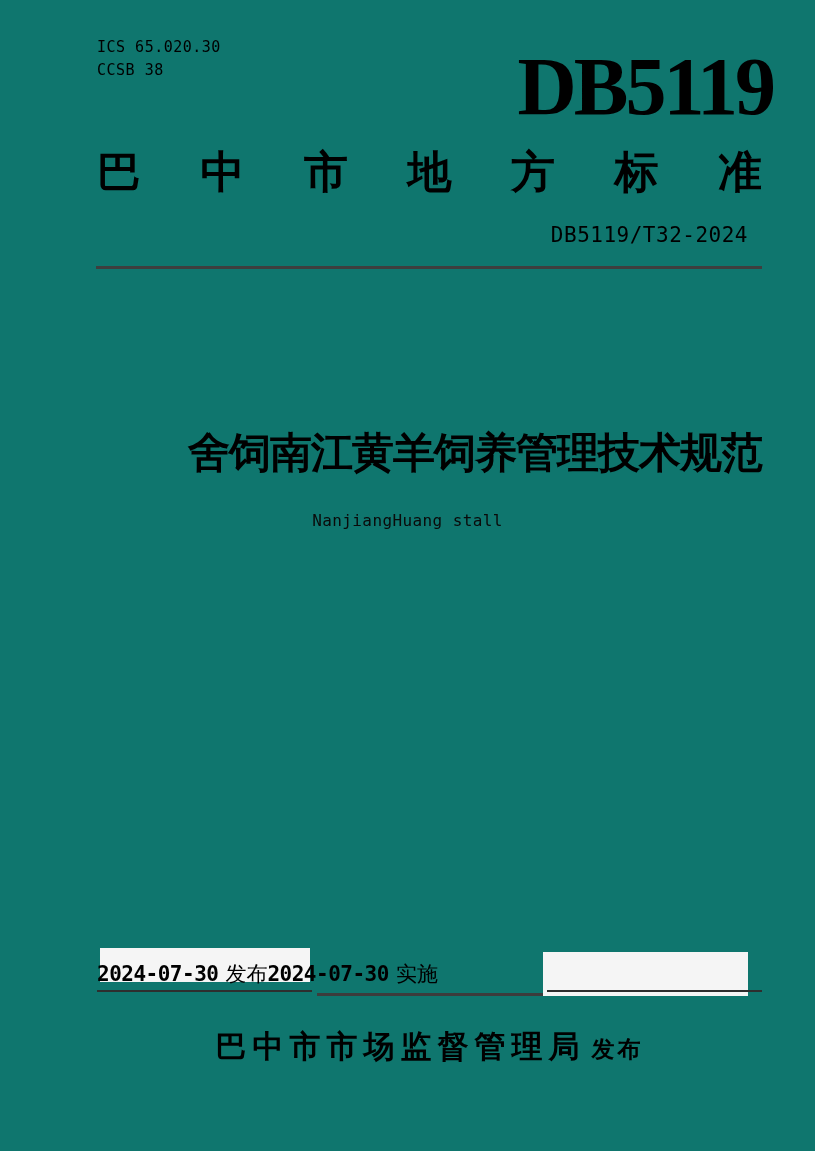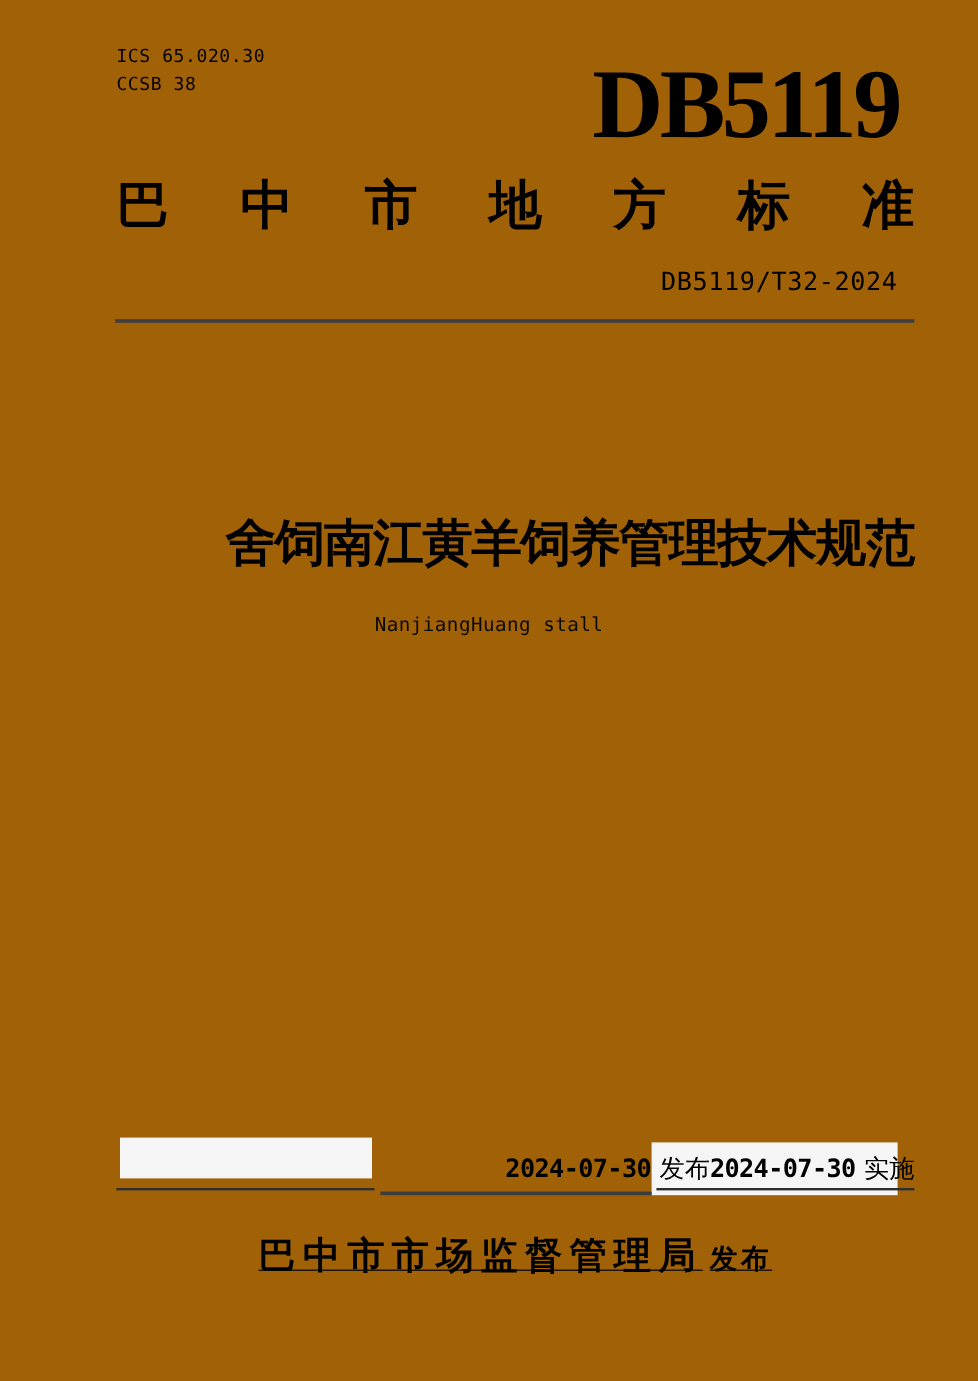--- a/index.html
+++ b/index.html
@@ -4,42 +4,42 @@
 <style>
   html, body {
     margin: 0;
     padding: 0;
     background: #ffffff;
   }
   .page {
     position: relative;
     width: 815px;
     height: 1151px;
-    background: #a16207;
+    background: #0f766e;
     overflow: hidden;
     font-family: "Liberation Sans", sans-serif;
     color: #000000;
   }
 
   
   .codes {
     position: absolute;
     left: 97px;
     top: 36px;
     font-family: "DejaVu Sans Mono", monospace;
     font-size: 15px;
     line-height: 23px;
     letter-spacing: 0.5px;
     color: #000;
   }
 
   
   .db-logo {
     position: absolute;
-    right: 66px;
+    right: 42px;
     top: 46px;
     font-family: "Liberation Serif", serif;
     font-weight: bold;
     font-size: 82px;
     line-height: 82px;
     letter-spacing: -3px;
     color: #000;
     margin-left: 31px;
   }
 
@@ -116,21 +116,21 @@
   .ghost-left  { left: 100px; top: 948px; width: 210px; height: 34px; }
   .ghost-right { left: 543px; top: 952px; width: 205px; height: 44px; }
 
   
   .dates {
     position: absolute;
     left: 97px;
     top: 960px;
     width: 665px;
     display: flex;
-    justify-content: flex-end;
+    justify-content: flex-start;
     font-size: 21px;
     line-height: 28px;
     font-weight: 500;
     color: #000;
   }
   .date-num {
     font-family: "DejaVu Sans Mono", monospace;
     font-weight: 600;
     letter-spacing: -0.5px;
   }
@@ -146,21 +146,20 @@
 
   
   .publisher-row {
     position: absolute;
     left: 97px;
     top: 1026px;
     width: 665px;
     text-align: center;
     white-space: nowrap;
     color: #000;
-    text-decoration: underline;
   }
   .publisher-name {
     font-family: "Liberation Serif", serif;
     font-size: 31px;
     font-weight: 600;
     letter-spacing: 6px;
   }
   .publisher-suffix {
     font-family: "Liberation Sans", sans-serif;
     font-size: 23px;

